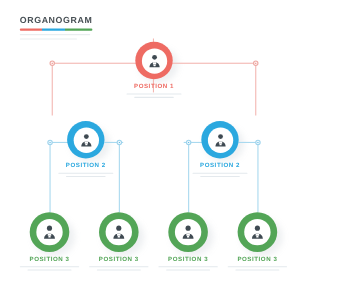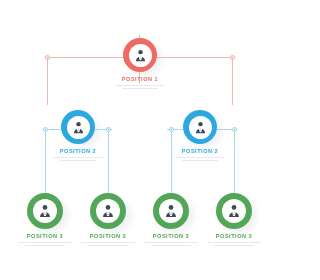--- a/index.html
+++ b/index.html
@@ -97,20 +97,26 @@
   .g2{left:74px;}
   .g3{left:137px;}
   .g4{left:200px;}
   .green-node{top:193px;width:68px;}
 </style>
 </head>
 <body>
 
 <div class="stage">
 
+  <div class="header">
+    <div class="title">ORGANOGRAM</div>
+    <div class="rule"></div>
+    <div class="hline w1"></div>
+    <div class="hline w2"></div>
+  </div>
 
   <div class="conn v red" style="left:139px;top:72px;height:12px;"></div>
   <div class="conn h red" style="left:47px;top:57px;width:185px;"></div>
   <div class="conn v red" style="left:47px;top:57px;height:48px;"></div>
   <div class="conn v red" style="left:232px;top:57px;height:48px;"></div>
   <div class="conn v red" style="left:139px;top:35px;height:22px;"></div>
   <div class="dot red" style="left:45px;top:55px;">
       <i></i>
     </div>
   <div class="dot red" style="left:230px;top:55px;">

